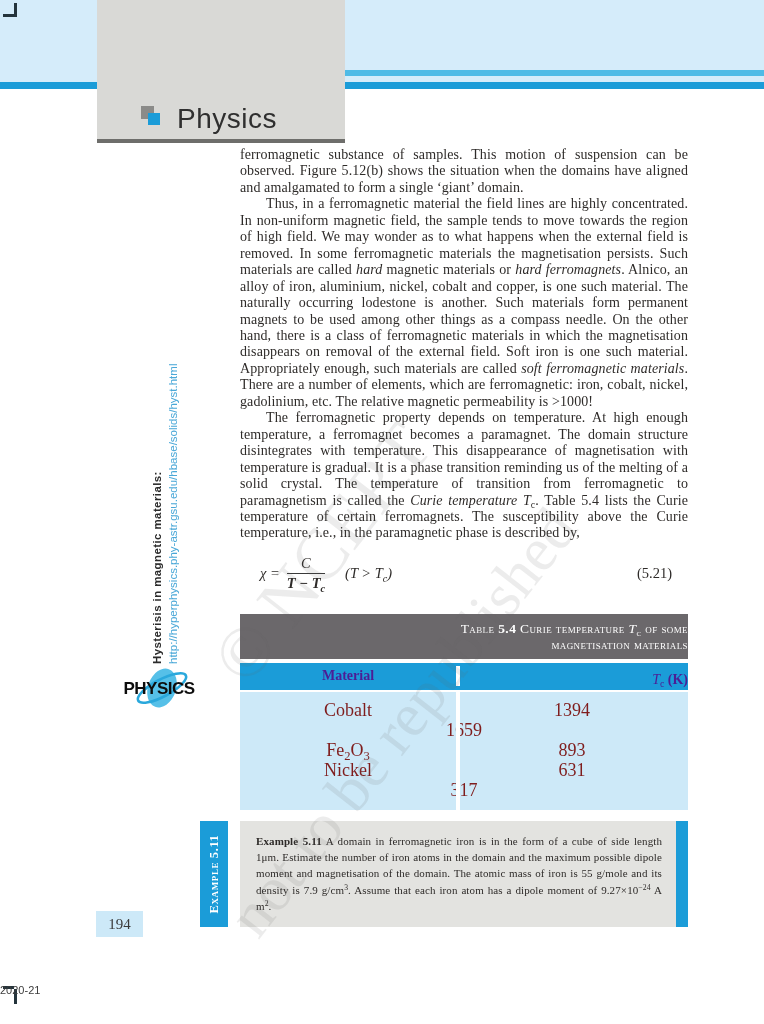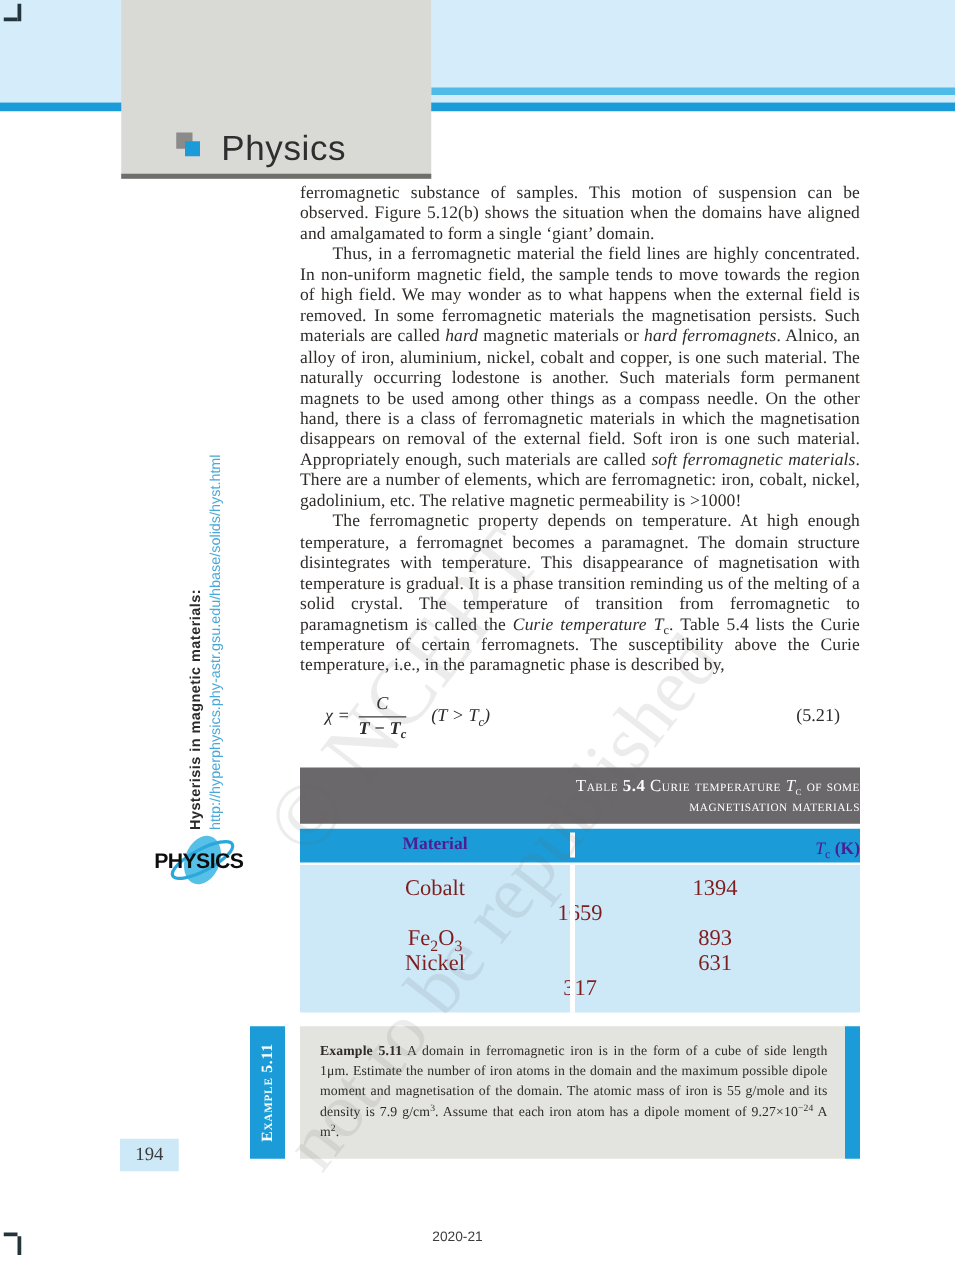--- a/index.html
+++ b/index.html
@@ -75,21 +75,21 @@
   .ex-tab-text{position:absolute;left:50%;top:50%;transform:translate(-50%,-50%) rotate(-90deg);
                white-space:nowrap;color:#ffffff;font-variant:small-caps;font-weight:bold;
                font-size:12.5px;letter-spacing:0.6px;}
   .ex-box{background:#e3e3e0;padding:12px 14px 13px 16px;}
   .ex-box p{margin:0;text-align:justify;font-size:11px;line-height:16.3px;}
   .ex-bar{position:absolute;right:-12px;top:0;bottom:0;width:12px;background:#1b9cd8;}
 
   
   .page-num{position:absolute;left:96px;top:911px;width:47px;height:26px;background:#cde9f8;
             text-align:center;line-height:26px;font-size:15px;color:#3a3a3a;}
-  .footer{position:absolute;left:0;top:984px;width:732px;text-align:center;
+  .footer{position:absolute;left:0;top:984px;width:732px;text-align:left;
           font-family:"Liberation Sans",sans-serif;font-size:11px;color:#3c3c3c;}
 
   
   .wm{position:absolute;pointer-events:none;white-space:nowrap;z-index:6;
       font-family:"Liberation Serif",serif;color:rgba(100,100,100,0.12);}
   .wm1{left:196px;top:648px;font-size:72px;transform:rotate(-52deg);transform-origin:0 0;}
   .wm2{left:214px;top:906px;font-size:62px;transform:rotate(-52deg);transform-origin:0 0;}
 </style>
 </head>
 <body>

